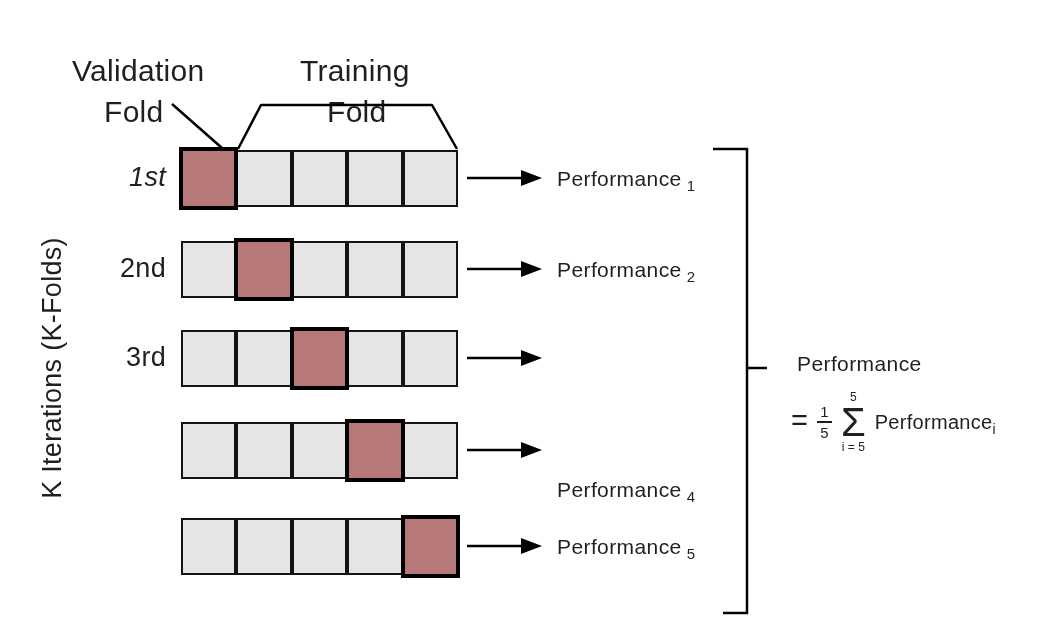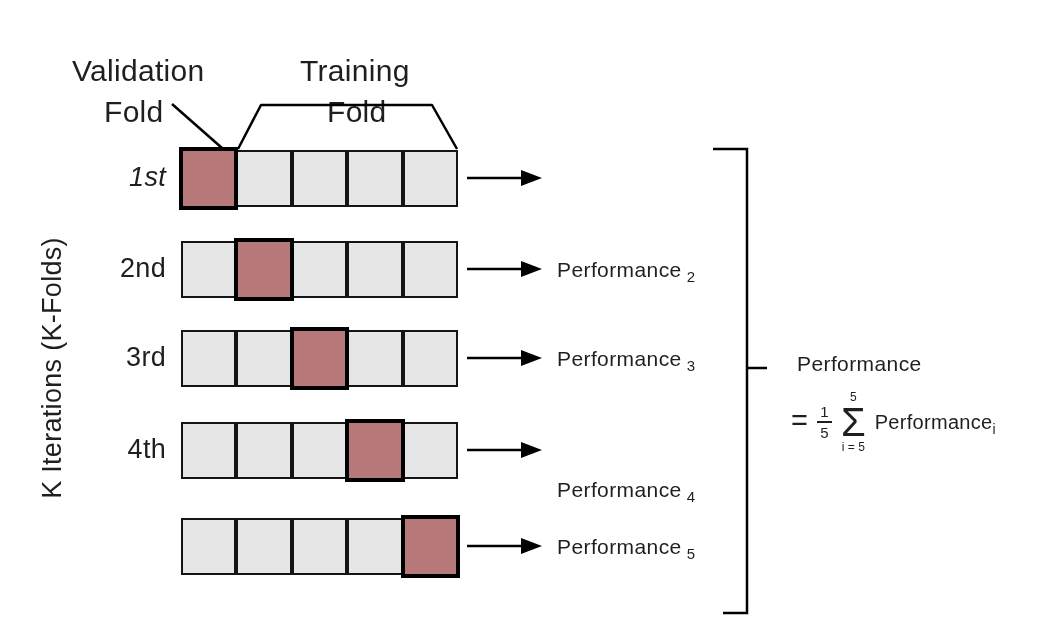--- a/index.html
+++ b/index.html
@@ -113,21 +113,20 @@
       <polygon points="521,538 542,546 521,554" fill="#000"></polygon>
     </g>
 
     <path d="M713,149 L747,149 L747,613 L723,613" fill="none" stroke="#000" stroke-width="2.5"></path>
     <line x1="747" y1="368" x2="767" y2="368" stroke="#000" stroke-width="2.5"></line>
   </svg>
 
   <div class="rowlabel" id="lab-0">1st</div>
   <div class="rowlabel" id="lab-1">2nd</div>
   <div class="rowlabel" id="lab-2">3rd</div>
-  <div class="rowlabel" id="lab-3">4th</div>
 
   <div class="row" id="row-0">
       <div class="cell validation"></div>
       <div class="cell"></div>
       <div class="cell"></div>
       <div class="cell"></div>
       <div class="cell"></div>
     </div>
   <div class="row" id="row-1">
       <div class="cell"></div>
@@ -151,22 +150,22 @@
       <div class="cell"></div>
     </div>
   <div class="row" id="row-4">
       <div class="cell"></div>
       <div class="cell"></div>
       <div class="cell"></div>
       <div class="cell"></div>
       <div class="cell validation"></div>
     </div>
 
+  <div class="perf" id="perf-0"><span>Performance</span><sub>1</sub></div>
   <div class="perf" id="perf-1"><span>Performance</span><sub>2</sub></div>
-  <div class="perf" id="perf-2"><span>Performance</span><sub>3</sub></div>
   <div class="perf" id="perf-3"><span>Performance</span><sub>4</sub></div>
   <div class="perf" id="perf-4"><span>Performance</span><sub>5</sub></div>
 
   <div class="formula-title">Performance</div>
   <div class="formula-eq">
     <span class="eq-sign">=</span>
     <span class="frac">
       <span>1</span>
       <span class="bar"></span>
       <span>5</span>

